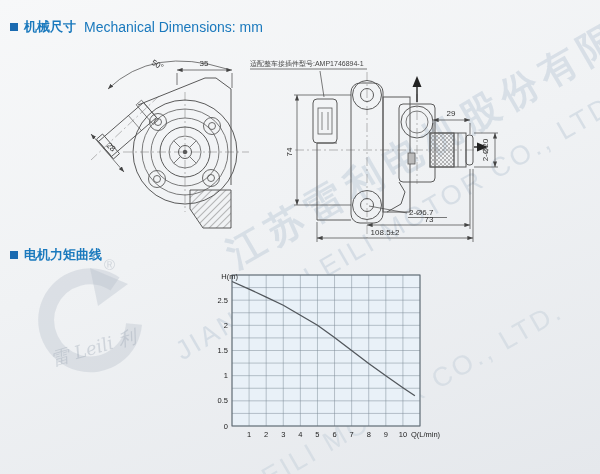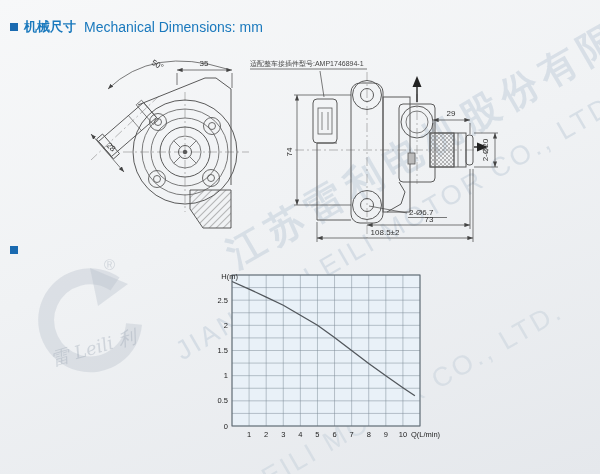--- a/index.html
+++ b/index.html
@@ -192,20 +192,21 @@
     <text class="dim" x="237" y="110" text-anchor="middle" transform="rotate(-90 237 110)">74</text>
     <text class="dim" x="396" y="74" text-anchor="middle">29</text>
     <text class="dim" x="433" y="108" text-anchor="middle" transform="rotate(-90 433 108)">2-Ø20</text>
     <text class="dim" x="354" y="173">2-Ø6.7</text>
     <text class="dim" x="374" y="180" text-anchor="middle">73</text>
     <text class="dim" x="330" y="193" text-anchor="middle">108.5±2</text>
   </svg>
 
   <div class="sec" id="hdr-torque">
     <span class="bullet"></span>
+    <span class="zh">电机力矩曲线</span>
   </div>
 
   <svg class="chart-svg" id="torque-svg" width="250" height="180" viewBox="0 0 250 180">
       <rect x="27" y="8" width="188" height="151" fill="#e9f1f8"></rect>
       <line x1="27" y1="8" x2="27" y2="159" stroke="#7c8a96" stroke-width="0.5"></line>
       <line x1="44.09090909090909" y1="8" x2="44.09090909090909" y2="159" stroke="#7c8a96" stroke-width="0.5"></line>
       <line x1="61.18181818181818" y1="8" x2="61.18181818181818" y2="159" stroke="#7c8a96" stroke-width="0.5"></line>
       <line x1="78.27272727272727" y1="8" x2="78.27272727272727" y2="159" stroke="#7c8a96" stroke-width="0.5"></line>
       <line x1="95.36363636363636" y1="8" x2="95.36363636363636" y2="159" stroke="#7c8a96" stroke-width="0.5"></line>
       <line x1="112.45454545454545" y1="8" x2="112.45454545454545" y2="159" stroke="#7c8a96" stroke-width="0.5"></line>

